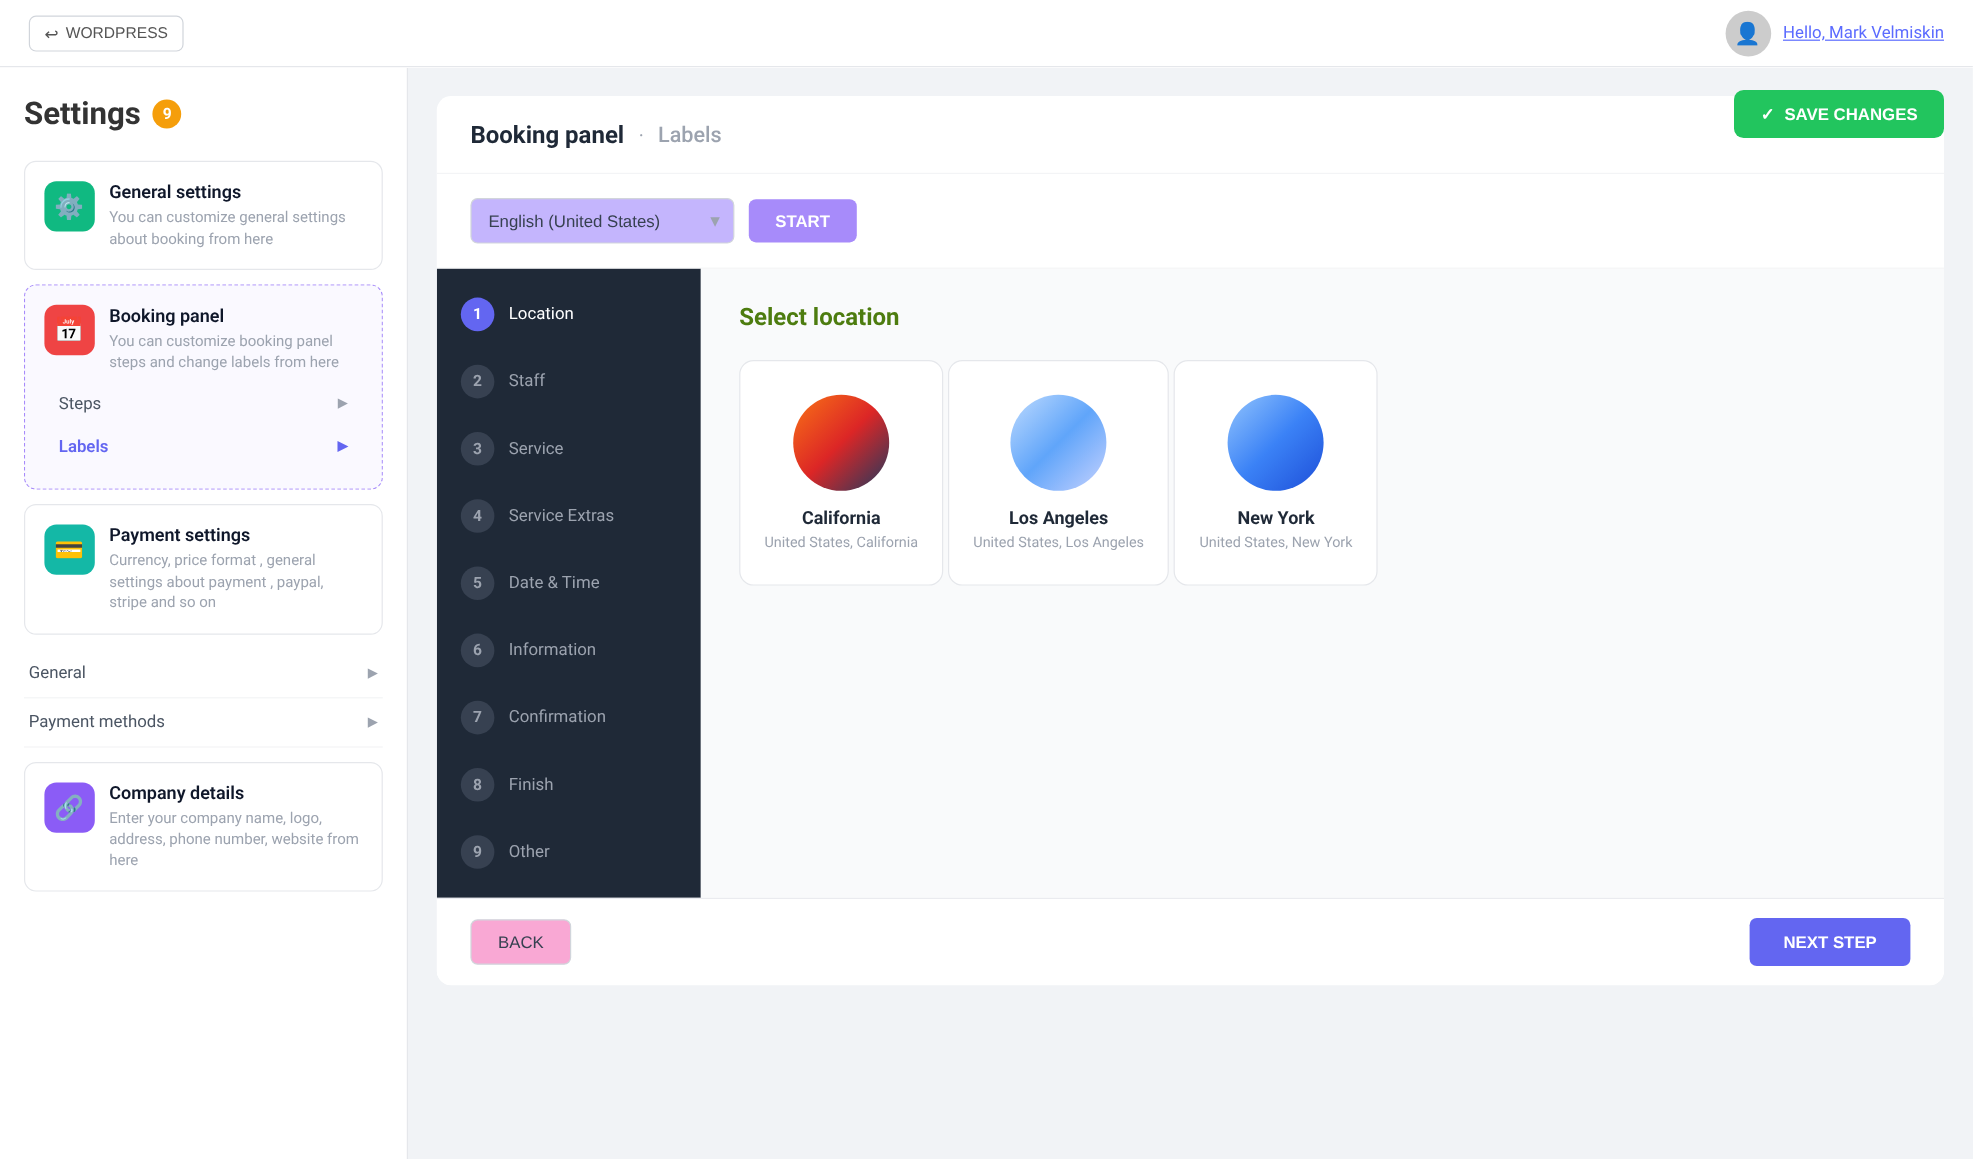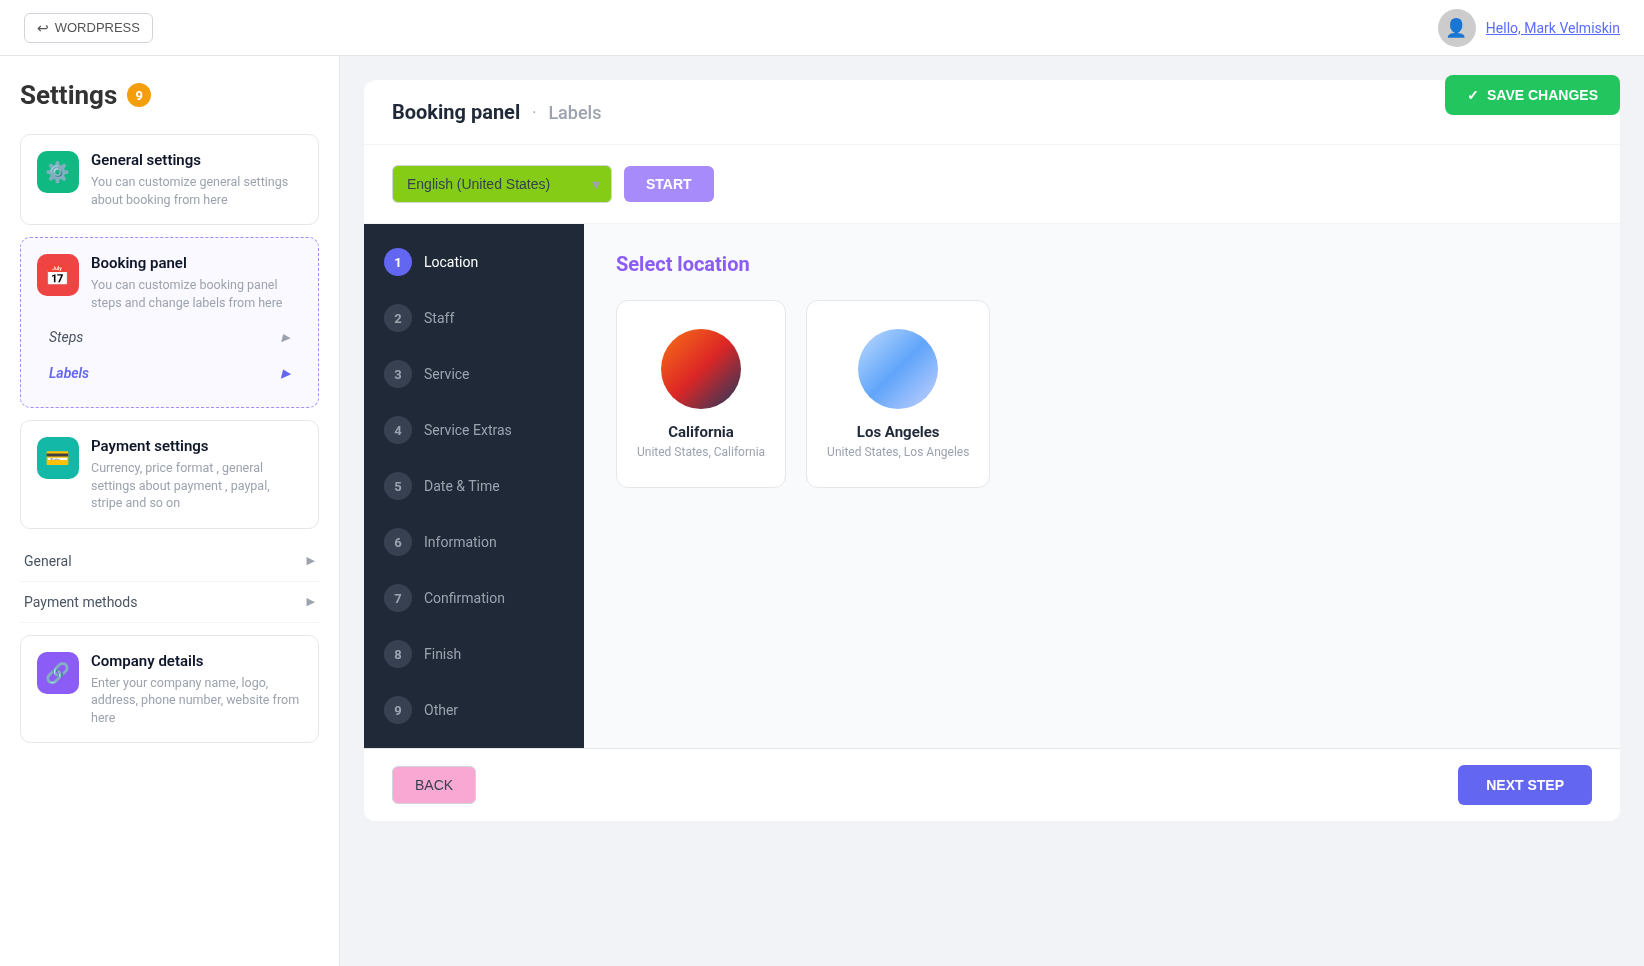--- a/index.html
+++ b/index.html
@@ -53,22 +53,22 @@
     }
     .card-icon.green { background: #10b981; }
     .card-icon.red { background: #ef4444; }
     .card-icon.teal { background: #14b8a6; }
     .card-icon.purple { background: #8b5cf6; }
     .card-text .card-title { font-size: 15px; font-weight: 600; color: #0f172a; margin-bottom: 4px; }
     .card-text .card-desc { font-size: 12.5px; color: #9ca3af; line-height: 1.4; }
 
     .sub-items { margin-top: 8px; }
     .sub-item {
-      display: flex; align-items: center; justify-content: space-between;
-      padding: 10px 12px; border-radius: 6px; cursor: pointer; font-size: 14px; color: #4b5563; font-style: italic;
+      display: flex; align-items: flex-start; justify-content: space-between;
+      padding: 10px 12px; border-radius: 6px; cursor: pointer; font-size: 14px; color: #4b5563;
     }
     .sub-item.active { color: #6366f1; font-weight: 600; }
     .sub-item .chevron { font-size: 11px; color: #9ca3af; }
     .sub-item.active .chevron { color: #6366f1; }
 
     .simple-item {
       display: flex; align-items: center; justify-content: space-between;
       padding: 12px 4px; border-bottom: 1px solid #f3f4f6; cursor: pointer; font-size: 14px; color: #4b5563;
     }
     .simple-item .chevron { font-size: 11px; color: #9ca3af; }
@@ -86,21 +86,21 @@
     .content-panel { background: #fff; border-radius: 12px; padding: 0; overflow: hidden; }
 
     .panel-header { padding: 20px 28px; border-bottom: 1px solid #f3f4f6; display: flex; align-items: center; gap: 8px; }
     .panel-header .breadcrumb-main { font-size: 20px; font-weight: 700; color: #1f2937; }
     .panel-header .breadcrumb-sep { color: #9ca3af; font-size: 16px; margin: 0 4px; }
     .panel-header .breadcrumb-sub { font-size: 18px; color: #9ca3af; font-weight: 500; }
 
     .lang-row { padding: 20px 28px; display: flex; align-items: center; gap: 12px; border-bottom: 1px solid #f3f4f6; }
     .lang-select {
       border: 1px solid #d1d5db; border-radius: 6px; padding: 10px 36px 10px 14px;
-      font-size: 14px; appearance: none; background: #84cc16; cursor: pointer; color: #374151;
+      font-size: 14px; appearance: none; background: #c4b5fd; cursor: pointer; color: #374151;
       min-width: 220px;
     }
     .lang-select-wrap { position: relative; display: inline-block; }
     .lang-select-wrap::after { content: '▾'; position: absolute; right: 12px; top: 50%; transform: translateY(-50%); pointer-events: none; color: #9ca3af; }
     .start-btn {
       background: #a78bfa; color: #fff; border: none; border-radius: 6px;
       padding: 10px 22px; font-size: 14px; font-weight: 700; cursor: pointer;
     }
 
     
@@ -117,22 +117,22 @@
       width: 28px; height: 28px; border-radius: 50%;
       display: flex; align-items: center; justify-content: center;
       font-size: 13px; font-weight: 700; flex-shrink: 0;
     }
     .step-num.active-num { background: #6366f1; color: #fff; }
     .step-num.inactive-num { background: #374151; color: #9ca3af; }
     .step-label { font-size: 14px; }
 
     
     .location-panel { flex: 1; padding: 28px 32px; background: #f9fafb; }
-    .location-title { font-size: 20px; font-weight: 700; color: #8b5cf6; margin-bottom: 24px; }
-    .location-cards { display: flex; gap: 20px; flex-wrap: wrap; }
+    .location-title { font-size: 20px; font-weight: 700; color: #4d7c0f; margin-bottom: 24px; }
+    .location-cards { display: flex; gap: 4px; flex-wrap: wrap; }
     .loc-card {
       background: #fff; border: 1px solid #e5e7eb; border-radius: 12px;
       padding: 28px 20px; display: flex; flex-direction: column; align-items: center;
       min-width: 170px; cursor: pointer; text-align: center;
     }
     .loc-img {
       width: 80px; height: 80px; border-radius: 50%; overflow: hidden;
       margin-bottom: 14px; display: flex; align-items: center; justify-content: center; font-size: 36px;
     }
     .loc-name { font-size: 15px; font-weight: 700; color: #1f2937; margin-bottom: 4px; }
@@ -312,20 +312,25 @@
               <div class="loc-name">California</div>
               <div class="loc-sub">United States, California</div>
             </div>
 
             <div class="loc-card">
               <div class="loc-img loc-losangeles"></div>
               <div class="loc-name">Los Angeles</div>
               <div class="loc-sub">United States, Los Angeles</div>
             </div>
 
+            <div class="loc-card">
+              <div class="loc-img loc-newyork"></div>
+              <div class="loc-name">New York</div>
+              <div class="loc-sub">United States, New York</div>
+            </div>
 
           </div>
         </div>
 
       </div>
 
       <div class="bottom-bar">
         <button class="back-btn">BACK</button>
         <button class="next-btn">NEXT STEP</button>
       </div>

